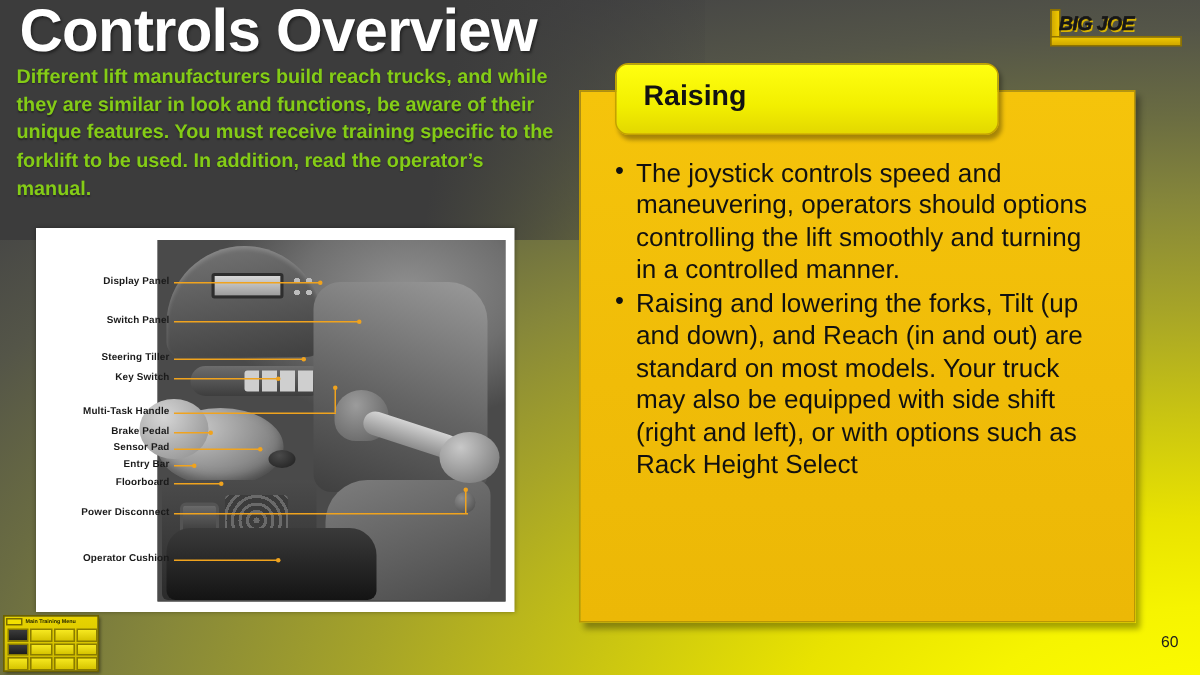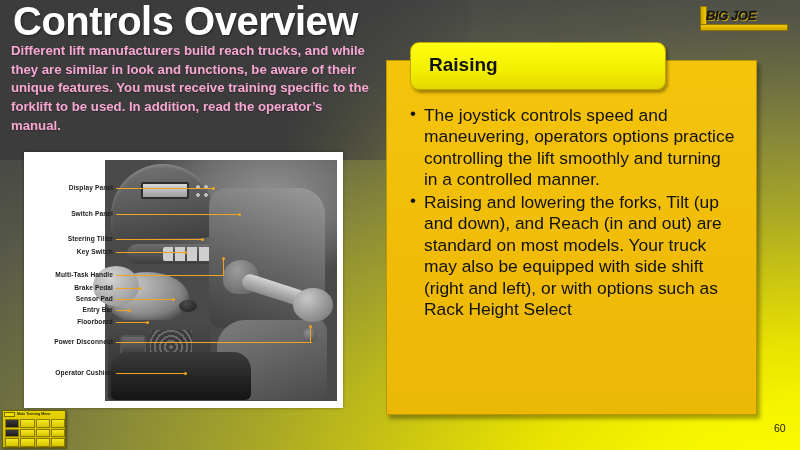--- a/index.html
+++ b/index.html
@@ -26,21 +26,21 @@
     position:absolute; left:13px; top:-2px;
     font-size:40px; font-weight:bold; color:#ffffff;
     letter-spacing:-0.5px; line-height:1.18;
     text-shadow:1px 1px 2px rgba(0,0,0,.45);
     white-space:nowrap;
   }
 
   
   #intro {
     position:absolute; left:11px; top:42px; width:362px;
-    font-size:13.2px; font-weight:bold; color:#f9a8d4;
+    font-size:13.2px; font-weight:bold; color:#84cc16;
     line-height:1.42;
     text-shadow:0 1px 1px rgba(0,0,0,.35);
   }
 
   
   #photo-panel {
     position:absolute; left:24px; top:152px; width:319px; height:256px;
     background:#ffffff;
     box-shadow:0 0 3px rgba(0,0,0,.35);
     overflow:hidden;
@@ -348,21 +348,21 @@
 
   <div class="callout" style="left:6px; top:217px; width:83px;">Operator Cushion</div>
   <div class="leader" style="left:92px; top:220.5px; width:70px;"></div>
   <div class="leader-dot" style="left:160px; top:219.5px;"></div>
 </div>
 
 <div id="controls-body">
   <div id="bullets">
     <div class="bullet">
       <span class="dot">•</span>
-      <span>The joystick controls speed and maneuvering, operators options practice controlling the lift smoothly and turning in a controlled manner.</span>
+      <span>The joystick controls speed and maneuvering, operators should options controlling the lift smoothly and turning in a controlled manner.</span>
     </div>
     <div class="bullet">
       <span class="dot">•</span>
       <span>Raising and lowering the forks, Tilt (up and down), and Reach (in and out) are standard on most models. Your truck may also be equipped with side shift (right and left), or with options such as Rack Height Select</span>
     </div>
   </div>
 </div>
 
 <div id="controls-header">
   <div id="controls-header-label">Raising</div>

